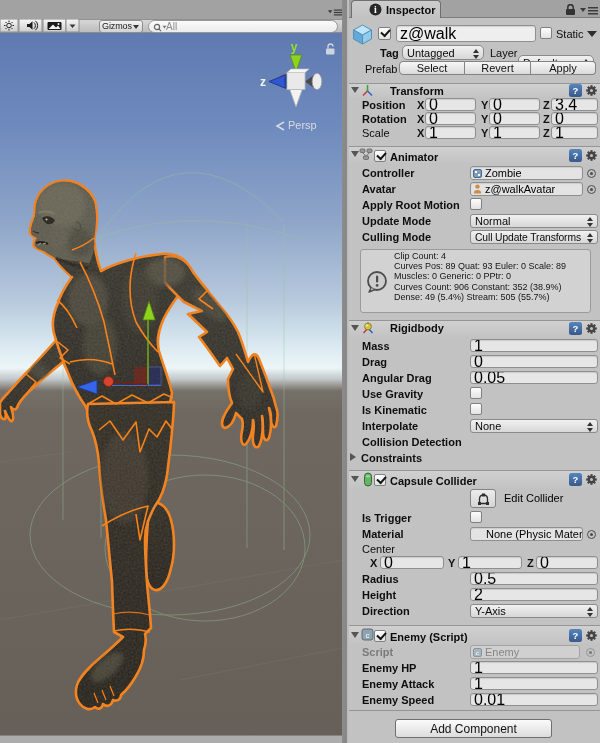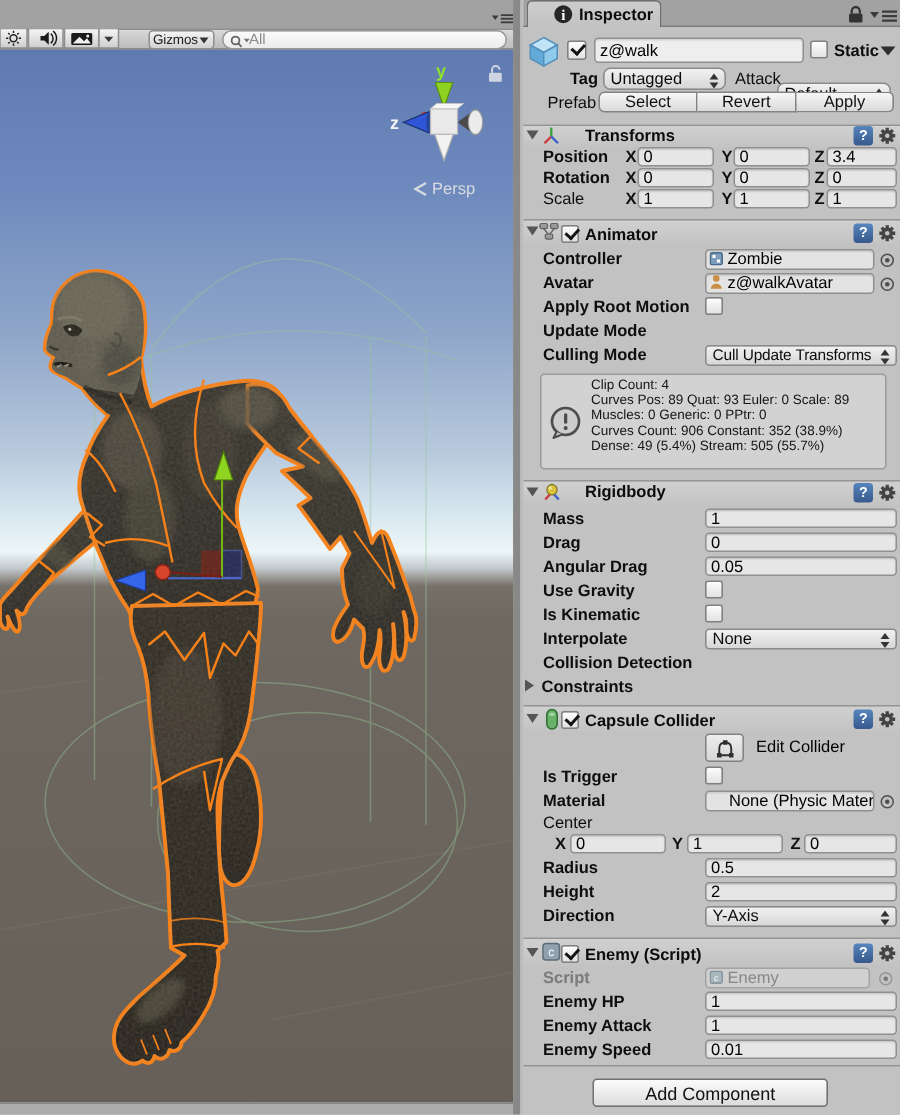--- a/index.html
+++ b/index.html
@@ -11,21 +11,21 @@
 #divider{position:absolute;left:342px;top:0;width:7px;height:743px;background:linear-gradient(90deg,#94908a 0px,#898989 1px,#888888 5px,#b8b8b8 5px,#c2c2c2 7px)}
 #toolbar{position:absolute;left:0;top:19px;width:343px;height:14px;background:linear-gradient(#d8d8d8,#bcbcbc);border-bottom:1px solid #8b8b8b;border-top:1px solid #909090;box-sizing:border-box}
 #gizbtn{position:absolute;left:99px;top:19.5px;width:44px;height:13px;background:linear-gradient(#f4f4f4,#d2d2d2);border:1px solid #8e8e8e;border-radius:3px;box-sizing:border-box;font-size:9px;color:#222;text-align:left;padding:0 2px;line-height:11px;letter-spacing:-0.1px}
 #search{position:absolute;left:148px;top:19.5px;width:190px;height:13px;background:linear-gradient(#fbfbfb,#ebebeb);border:1px solid #979797;border-radius:7px;box-sizing:border-box;font-size:10px;color:#8a8a8a;line-height:11px}
 
 #insp{position:absolute;left:349px;top:0;width:251px;height:743px;background:#c2c2c2}
 #tabbar{position:absolute;left:349px;top:0;width:251px;height:18px;background:#a2a2a2;border-bottom:1px solid #7c7c7c;box-sizing:border-box}
 #tab{position:absolute;left:351px;top:0px;width:90px;height:18px;background:linear-gradient(#cdcdcd,#c2c2c2);border:1px solid #6f6f6f;border-bottom:none;border-radius:4px 4px 0 0;box-sizing:border-box}
 .lbl{position:absolute;font-size:11px;font-weight:bold;color:#0e0e0e;white-space:nowrap}
 .ttl{position:absolute;font-size:11px;font-weight:bold;color:#0c0c0c;white-space:nowrap}
-.fld{position:absolute;background:#e6e6e6;border:1px solid #8f8f8f;border-radius:3px;box-sizing:border-box;font-size:11px;color:#000;padding:0 0 0 3px;white-space:nowrap;overflow:hidden;box-shadow:inset 0 1px 1px rgba(0,0,0,.12)}
+.fld{position:absolute;background:#e6e6e6;border:1px solid #8f8f8f;border-radius:3px;box-sizing:border-box;font-size:16px;color:#000;padding:0 0 0 3px;white-space:nowrap;overflow:hidden;box-shadow:inset 0 1px 1px rgba(0,0,0,.12)}
 .dd{position:absolute;background:linear-gradient(#f1f1f1,#d7d7d7);border:1px solid #8a8a8a;border-radius:3px;box-sizing:border-box;font-size:11px;color:#0a0a0a;padding:0 0 0 4px;white-space:nowrap;overflow:hidden}
 .dd i{position:absolute;right:4px;top:50%;margin-top:-4px;width:0;height:0;border-left:3px solid transparent;border-right:3px solid transparent;border-bottom:4px solid #333;font-size:0}
 .dd i:after{content:"";position:absolute;left:-3px;top:6px;width:0;height:0;border-left:3px solid transparent;border-right:3px solid transparent;border-top:4px solid #333}
 .cb{position:absolute;width:12px;height:12px;background:linear-gradient(#fdfdfd,#e2e2e2);border:1px solid #808080;border-radius:2px;box-sizing:border-box}
 .cb.on:after{content:"";position:absolute;left:2px;top:1px;width:7px;height:4px;border-left:2px solid #151515;border-bottom:2px solid #151515;transform:rotate(-48deg)}
 .fold{position:absolute;width:0;height:0;border-left:4px solid transparent;border-right:4px solid transparent;border-top:6px solid #555}
 .foldr{position:absolute;width:0;height:0;border-top:4px solid transparent;border-bottom:4px solid transparent;border-left:6px solid #555}
 .hdr{position:absolute;left:349px;width:251px;background:linear-gradient(#d0d0d0,#c3c3c3);border-top:1px solid #959595;box-sizing:border-box}
 .help{position:absolute;width:13px;height:13px;background:linear-gradient(#5585bd,#38598c);border-radius:2.5px;color:#fff;font-size:9.5px;font-weight:bold;text-align:center;line-height:13px}
 .btn{position:absolute;background:linear-gradient(#f7f7f7,#dadada);border:1px solid #838383;box-sizing:border-box;font-size:11px;color:#111;text-align:center}
@@ -280,39 +280,39 @@
   </svg>
 
   <svg class="abs" style="left:352px;top:24px" width="21" height="21" viewBox="0 0 21 21">
     <polygon points="10.5,1 19.5,6 10.5,11 1.5,6" fill="#bfe4f8" stroke="#5590ba" stroke-width="1"></polygon>
     <polygon points="1.5,6 10.5,11 10.5,20 1.5,15" fill="#62aad9" stroke="#5590ba" stroke-width="1"></polygon>
     <polygon points="19.5,6 10.5,11 10.5,20 19.5,15" fill="#90cbec" stroke="#5590ba" stroke-width="1"></polygon>
   </svg>
   <div class="cb on" style="left:378px;top:27px;width:13px;height:13px"></div>
   <div class="fld" style="left:396px;top:25px;width:140px;height:17px;line-height:16px;background:#eee">z@walk</div>
   <div class="cb" style="left:540px;top:27px"></div>
-  <div class="lbl" style="left:556px;top:28px;font-weight:bold">Static</div>
+  <div class="lbl" style="left:556px;top:28px;font-weight:normal">Static</div>
   <div class="abs" style="left:587px;top:31px;width:0;height:0;border-left:5px solid transparent;border-right:5px solid transparent;border-top:6px solid #2e2e2e"></div>
   <div class="lbl" style="left:380px;top:47px;font-weight:bold">Tag</div>
   <div class="dd" style="left:402px;top:45px;width:82px;height:15px;line-height:14px;border-radius:5px">Untagged<i></i></div>
-  <div class="lbl" style="left:490px;top:47px;font-weight:normal">Attack</div>
+  <div class="lbl" style="left:490px;top:47px;font-weight:normal">Layer</div>
   <div class="dd" style="left:518px;top:55px;width:76px;height:15px;line-height:14px;border-radius:5px">Default<i></i></div>
   <div class="lbl" style="left:365px;top:63px;font-weight:normal">Prefab</div>
   <div class="btn" style="left:399px;top:61px;width:66px;height:14px;line-height:13px;border-radius:4px 0 0 4px">Select</div>
   <div class="btn" style="left:465px;top:61px;width:66px;height:14px;line-height:13px;border-left:none">Revert</div>
   <div class="btn" style="left:531px;top:61px;width:65px;height:14px;line-height:13px;border-left:none;border-radius:0 4px 4px 0">Apply</div>
 
   <div class="hdr" style="top:83px;height:15px"></div>
   <div class="fold" style="left:351px;top:87px"></div>
   <svg class="abs" style="left:361px;top:84px" width="13" height="13" viewBox="0 0 13 13">
     <line x1="6.5" y1="7" x2="6.5" y2="1" stroke="#3da33d" stroke-width="1.6"></line>
     <line x1="6.5" y1="7" x2="2" y2="11.5" stroke="#cc3b3b" stroke-width="1.6"></line>
     <line x1="6.5" y1="7" x2="11" y2="11.5" stroke="#3b62cc" stroke-width="1.6"></line>
   </svg>
-  <div class="ttl" style="left:390px;top:85px">Transforms</div>
+  <div class="ttl" style="left:390px;top:85px">Transform</div>
   <div class="help" style="left:569px;top:84px">?</div>
   <svg class="abs" style="left:585px;top:84px" width="13" height="13" viewBox="0 0 13 13">
       <g stroke="#444" stroke-width="2.2">
         <line x1="6.5" y1="1.2" x2="6.5" y2="11.8"></line>
         <line x1="1.2" y1="6.5" x2="11.8" y2="6.5"></line>
         <line x1="2.8" y1="2.8" x2="10.2" y2="10.2"></line>
         <line x1="10.2" y1="2.8" x2="2.8" y2="10.2"></line>
       </g>
       <circle cx="6.5" cy="6.5" r="3.8" fill="#444"></circle>
       <circle cx="6.5" cy="6.5" r="1.5" fill="#c3c3c3"></circle>
@@ -370,20 +370,21 @@
   <div class="picker" style="left:587px;top:169px"></div>
   <div class="lbl" style="left:362px;top:183px">Avatar</div>
   <div class="ofld" style="left:470px;top:182px;width:113px;height:14px;line-height:13px"><svg width="9" height="10" viewBox="0 0 9 10" style="vertical-align:-1px;margin:0 3px 0 2px">
         <circle cx="4.5" cy="2.6" r="2.2" fill="#c98f46"></circle>
         <path d="M0.8 9.5 a3.7 3.4 0 0 1 7.4 0 Z" fill="#c98f46"></path>
       </svg>z@walkAvatar</div>
   <div class="picker" style="left:587px;top:185px"></div>
   <div class="lbl" style="left:362px;top:199px">Apply Root Motion</div>
   <div class="cb" style="left:470px;top:198px"></div>
   <div class="lbl" style="left:362px;top:215px">Update Mode</div>
+  <div class="dd" style="left:470px;top:214px;width:128px;height:14px;line-height:13px">Normal<i></i></div>
   <div class="lbl" style="left:362px;top:231px">Culling Mode</div>
   <div class="dd" style="left:470px;top:230px;width:128px;height:14px;line-height:13px;font-size:10.3px;letter-spacing:-0.1px">Cull Update Transforms<i></i></div>
   <div class="abs" style="left:360px;top:249px;width:231px;height:64px;background:#d2d2d2;border:1px solid #9b9b9b;border-radius:3px;box-sizing:border-box"></div>
   <svg class="abs" style="left:365px;top:270px" width="24" height="24" viewBox="0 0 24 24">
       <circle cx="12" cy="11" r="9" fill="#cdcdcd" stroke="#4e4e4e" stroke-width="1.8"></circle>
       <path d="M6 18 L4 22 L10 19.5" fill="#cdcdcd" stroke="#4e4e4e" stroke-width="1.4" stroke-linejoin="round"></path>
       <rect x="11" y="5.5" width="2.2" height="7" rx="1" fill="#4e4e4e"></rect>
       <circle cx="12.1" cy="15.4" r="1.4" fill="#4e4e4e"></circle>
     </svg>
   <div class="abs" style="left:394px;top:251px;font-size:9px;color:#151515;line-height:10.2px;white-space:nowrap">Clip Count: 4<br>Curves Pos: 89 Quat: 93 Euler: 0 Scale: 89<br>Muscles: 0 Generic: 0 PPtr: 0<br>Curves Count: 906 Constant: 352 (38.9%)<br>Dense: 49 (5.4%) Stream: 505 (55.7%)</div>

